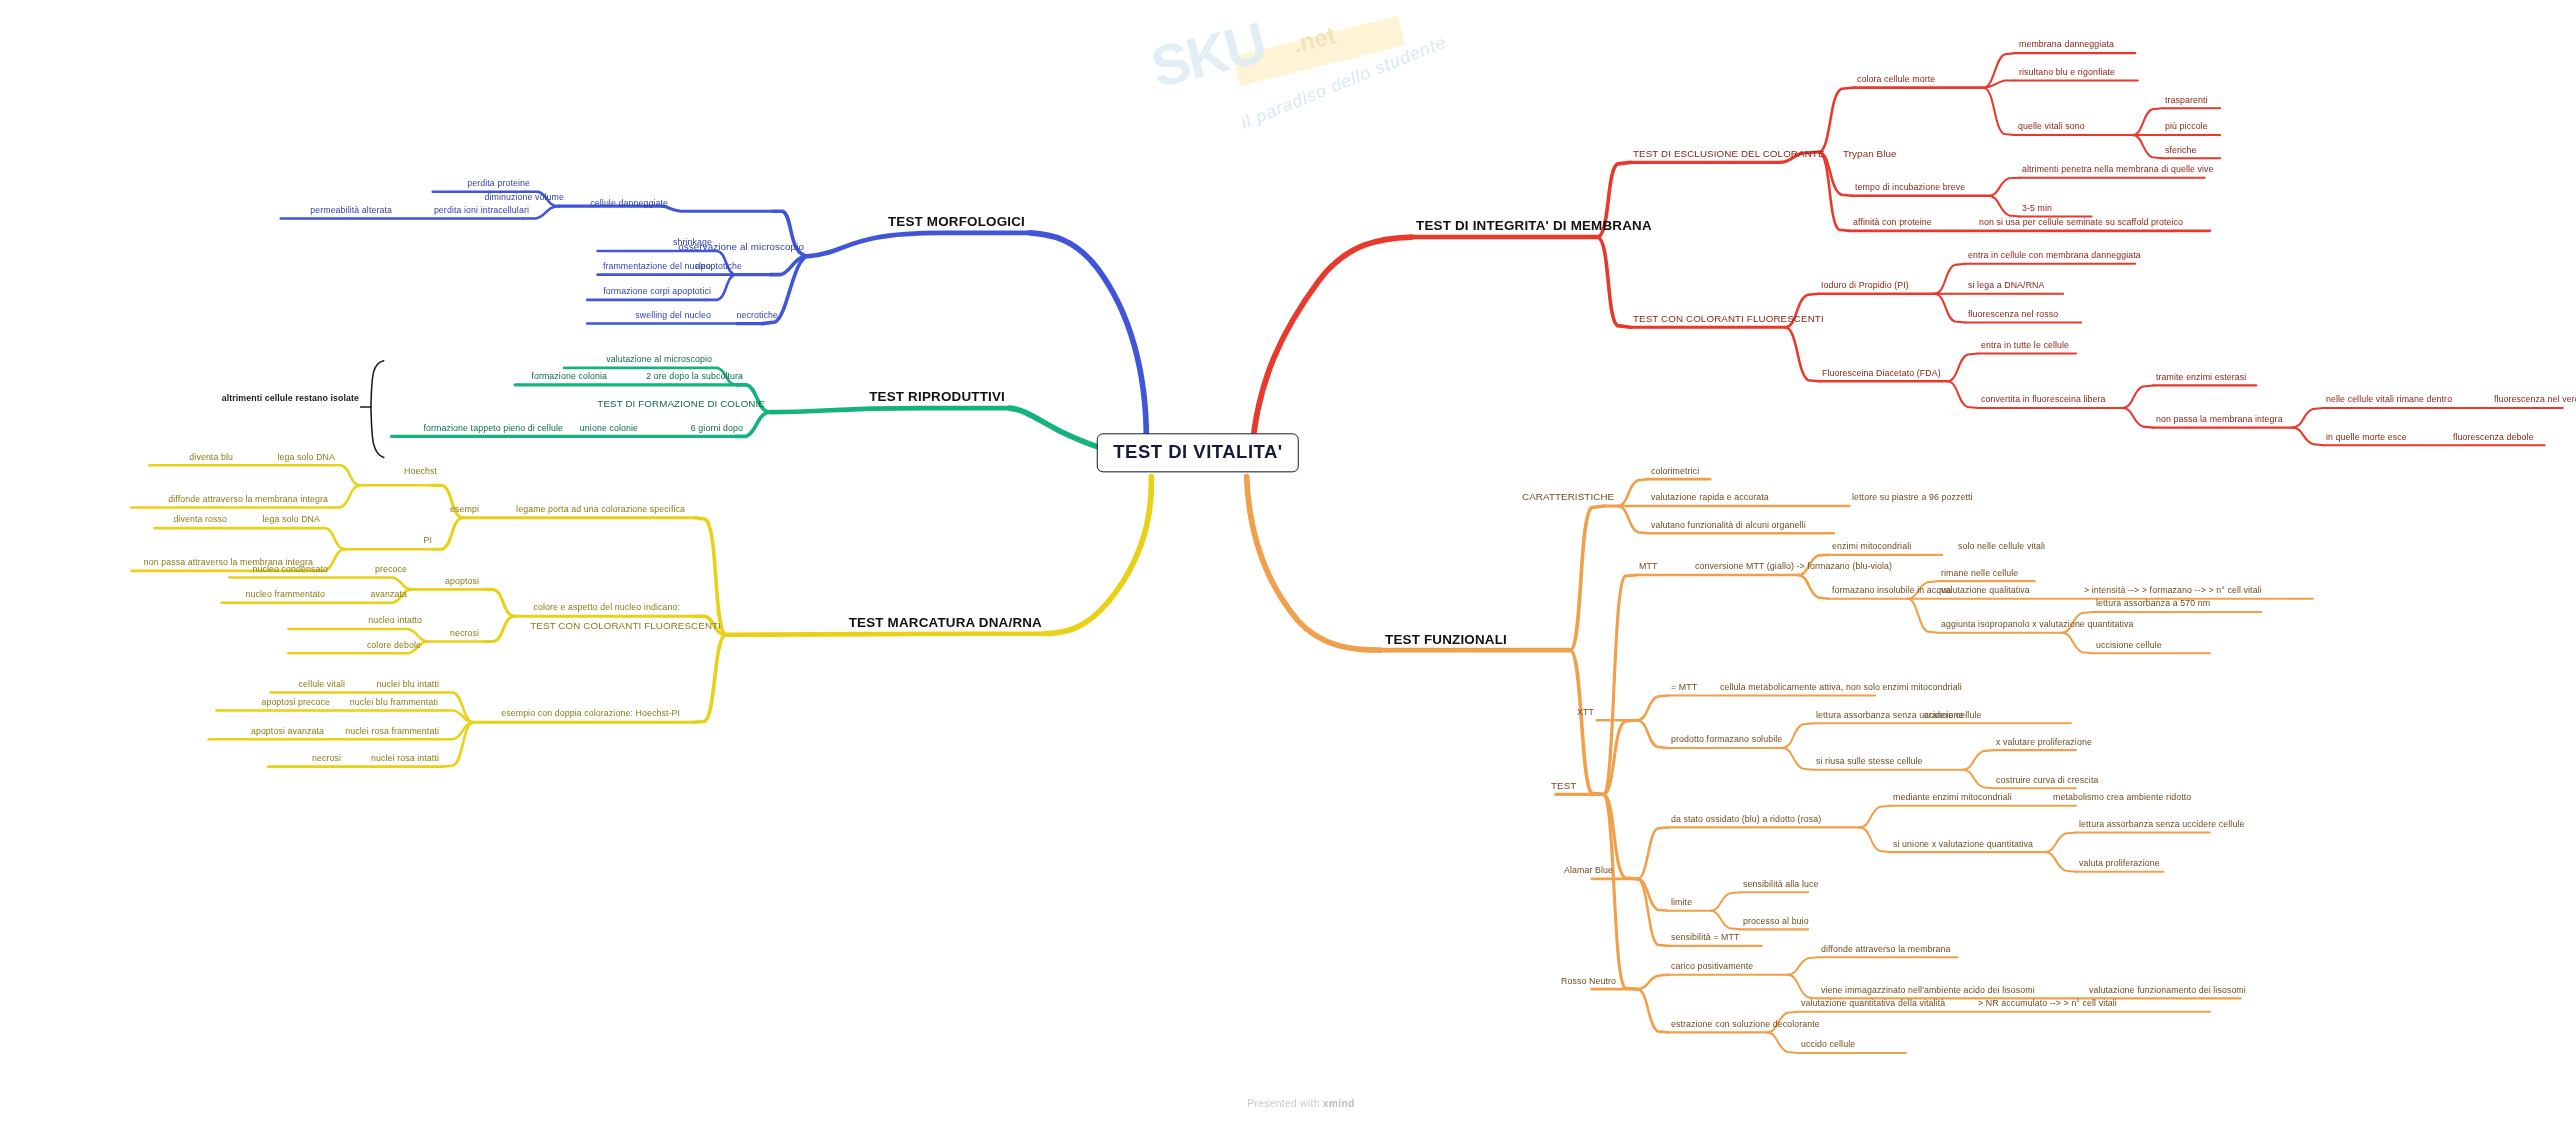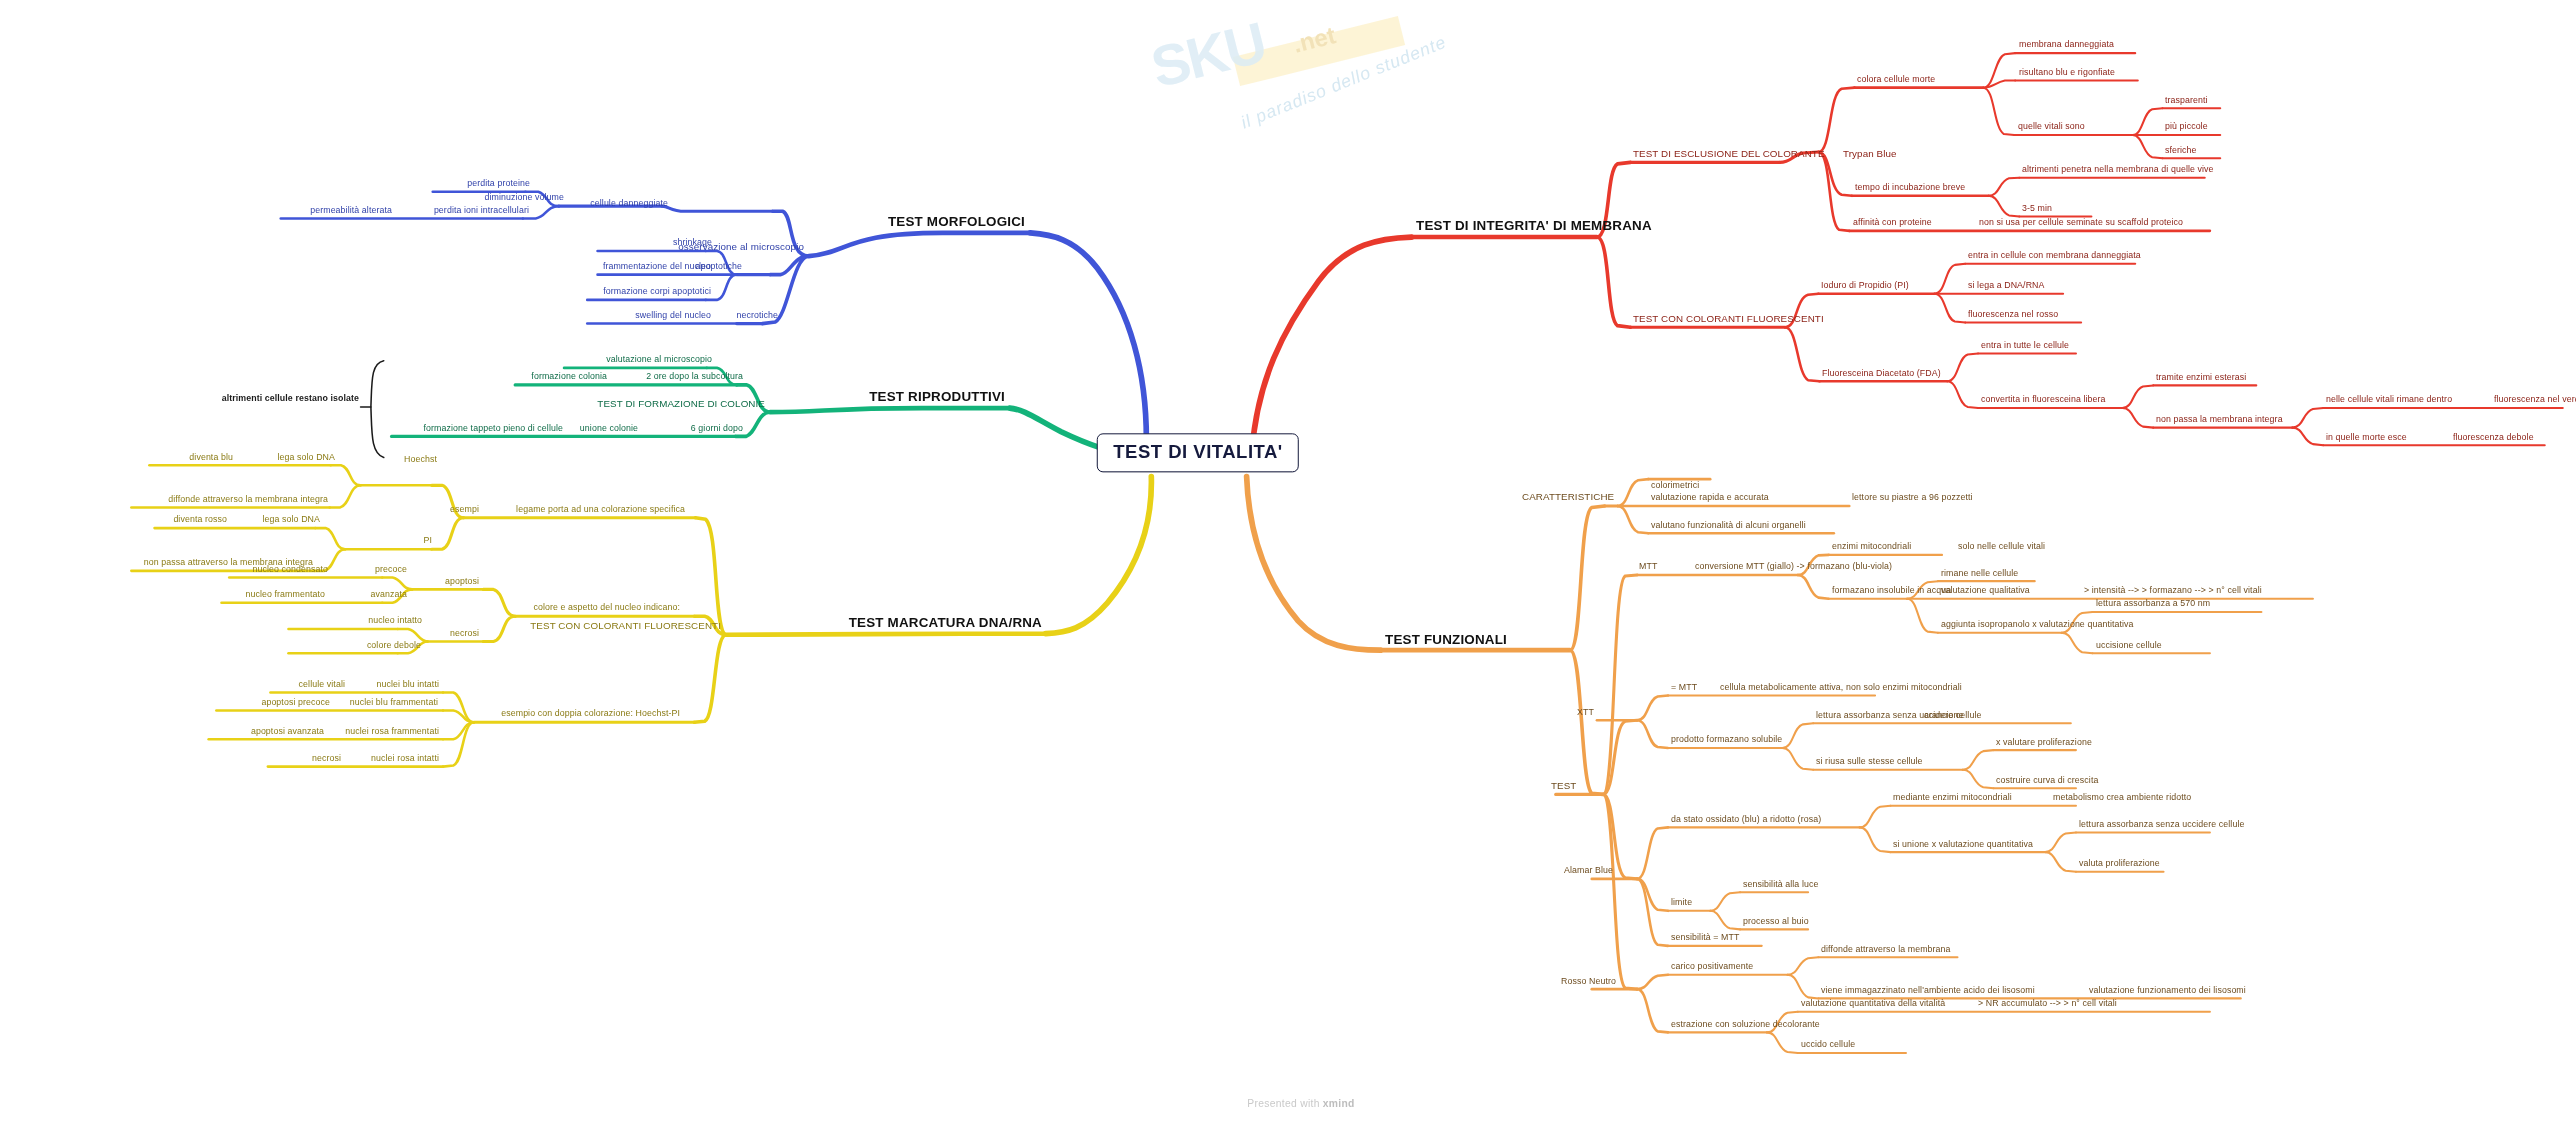--- a/index.html
+++ b/index.html
@@ -327,21 +327,21 @@
   <div class="nd l5 c-green" style="left:712px;top:364px;transform:translate(-100%,-100%);">valutazione al microscopio</div>
   <div class="nd l5 c-green" style="left:607px;top:381px;transform:translate(-100%,-100%);">formazione colonia</div>
   <div class="nd l4 c-green" style="left:743px;top:433px;transform:translate(-100%,-100%);">6 giorni dopo</div>
   <div class="nd l4 c-green" style="left:638px;top:433px;transform:translate(-100%,-100%);">unione colonie</div>
   <div class="nd l4 c-green" style="left:563px;top:433px;transform:translate(-100%,-100%);">formazione tappeto pieno di cellule</div>
   <div class="nd l4 c-dark" style="left:359px;top:403px;transform:translate(-100%,-100%);font-weight:bold;">altrimenti cellule restano isolate</div>
 
   <div class="nd l3 c-yellow" style="left:721px;top:631px;transform:translate(-100%,-100%);">TEST CON COLORANTI FLUORESCENTI</div>
   <div class="nd l4 c-yellow" style="left:479px;top:514px;transform:translate(-100%,-100%);">esempi</div>
   <div class="nd l4 c-yellow" style="left:685px;top:514px;transform:translate(-100%,-100%);">legame porta ad una colorazione specifica</div>
-  <div class="nd l4 c-yellow" style="left:437px;top:464px;transform:translate(-100%,-100%);">Hoechst</div>
+  <div class="nd l4 c-yellow" style="left:437px;top:476px;transform:translate(-100%,-100%);">Hoechst</div>
   <div class="nd l5 c-yellow" style="left:335px;top:462px;transform:translate(-100%,-100%);">lega solo DNA</div>
   <div class="nd l5 c-yellow" style="left:233px;top:462px;transform:translate(-100%,-100%);">diventa blu</div>
   <div class="nd l5 c-yellow" style="left:328px;top:504px;transform:translate(-100%,-100%);">diffonde attraverso la membrana integra</div>
   <div class="nd l4 c-yellow" style="left:432px;top:545px;transform:translate(-100%,-100%);">PI</div>
   <div class="nd l5 c-yellow" style="left:320px;top:524px;transform:translate(-100%,-100%);">lega solo DNA</div>
   <div class="nd l5 c-yellow" style="left:227px;top:524px;transform:translate(-100%,-100%);">diventa rosso</div>
   <div class="nd l5 c-yellow" style="left:313px;top:567px;transform:translate(-100%,-100%);">non passa attraverso la membrana integra</div>
   <div class="nd l4 c-yellow" style="left:680px;top:612px;transform:translate(-100%,-100%);">colore e aspetto del nucleo indicano:</div>
   <div class="nd l5 c-yellow" style="left:479px;top:586px;transform:translate(-100%,-100%);">apoptosi</div>
   <div class="nd l5 c-yellow" style="left:407px;top:574px;transform:translate(-100%,-100%);">precoce</div>
@@ -384,21 +384,21 @@
   <div class="nd l5 c-red" style="left:1981px;top:350px;transform:translate(0,-100%);">entra in tutte le cellule</div>
   <div class="nd l5 c-red" style="left:1981px;top:404px;transform:translate(0,-100%);">convertita in fluoresceina libera</div>
   <div class="nd l5 c-red" style="left:2156px;top:382px;transform:translate(0,-100%);">tramite enzimi esterasi</div>
   <div class="nd l5 c-red" style="left:2156px;top:424px;transform:translate(0,-100%);">non passa la membrana integra</div>
   <div class="nd l5 c-red" style="left:2326px;top:404px;transform:translate(0,-100%);">nelle cellule vitali rimane dentro</div>
   <div class="nd l5 c-red" style="left:2494px;top:404px;transform:translate(0,-100%);">fluorescenza nel verde</div>
   <div class="nd l5 c-red" style="left:2326px;top:442px;transform:translate(0,-100%);">in quelle morte esce</div>
   <div class="nd l5 c-red" style="left:2453px;top:442px;transform:translate(0,-100%);">fluorescenza debole</div>
 
   <div class="nd l3 c-orange" style="left:1522px;top:502px;transform:translate(0,-100%);">CARATTERISTICHE</div>
-  <div class="nd l5 c-orange" style="left:1651px;top:490px;transform:translate(0,-100%);">colorimetrici</div>
+  <div class="nd l5 c-orange" style="left:1651px;top:476px;transform:translate(0,-100%);">colorimetrici</div>
   <div class="nd l5 c-orange" style="left:1651px;top:502px;transform:translate(0,-100%);">valutazione rapida e accurata</div>
   <div class="nd l5 c-orange" style="left:1852px;top:502px;transform:translate(0,-100%);">lettore su piastre a 96 pozzetti</div>
   <div class="nd l5 c-orange" style="left:1651px;top:530px;transform:translate(0,-100%);">valutano funzionalità di alcuni organelli</div>
   <div class="nd l3 c-orange" style="left:1551px;top:791px;transform:translate(0,-100%);">TEST</div>
   <div class="nd l4 c-orange" style="left:1639px;top:571px;transform:translate(0,-100%);">MTT</div>
   <div class="nd l5 c-orange" style="left:1695px;top:571px;transform:translate(0,-100%);">conversione MTT (giallo) -&gt; formazano (blu-viola)</div>
   <div class="nd l5 c-orange" style="left:1832px;top:551px;transform:translate(0,-100%);">enzimi mitocondriali</div>
   <div class="nd l5 c-orange" style="left:1958px;top:551px;transform:translate(0,-100%);">solo nelle cellule vitali</div>
   <div class="nd l5 c-orange" style="left:1832px;top:595px;transform:translate(0,-100%);">formazano insolubile in acqua</div>
   <div class="nd l5 c-orange" style="left:1941px;top:578px;transform:translate(0,-100%);">rimane nelle cellule</div>

